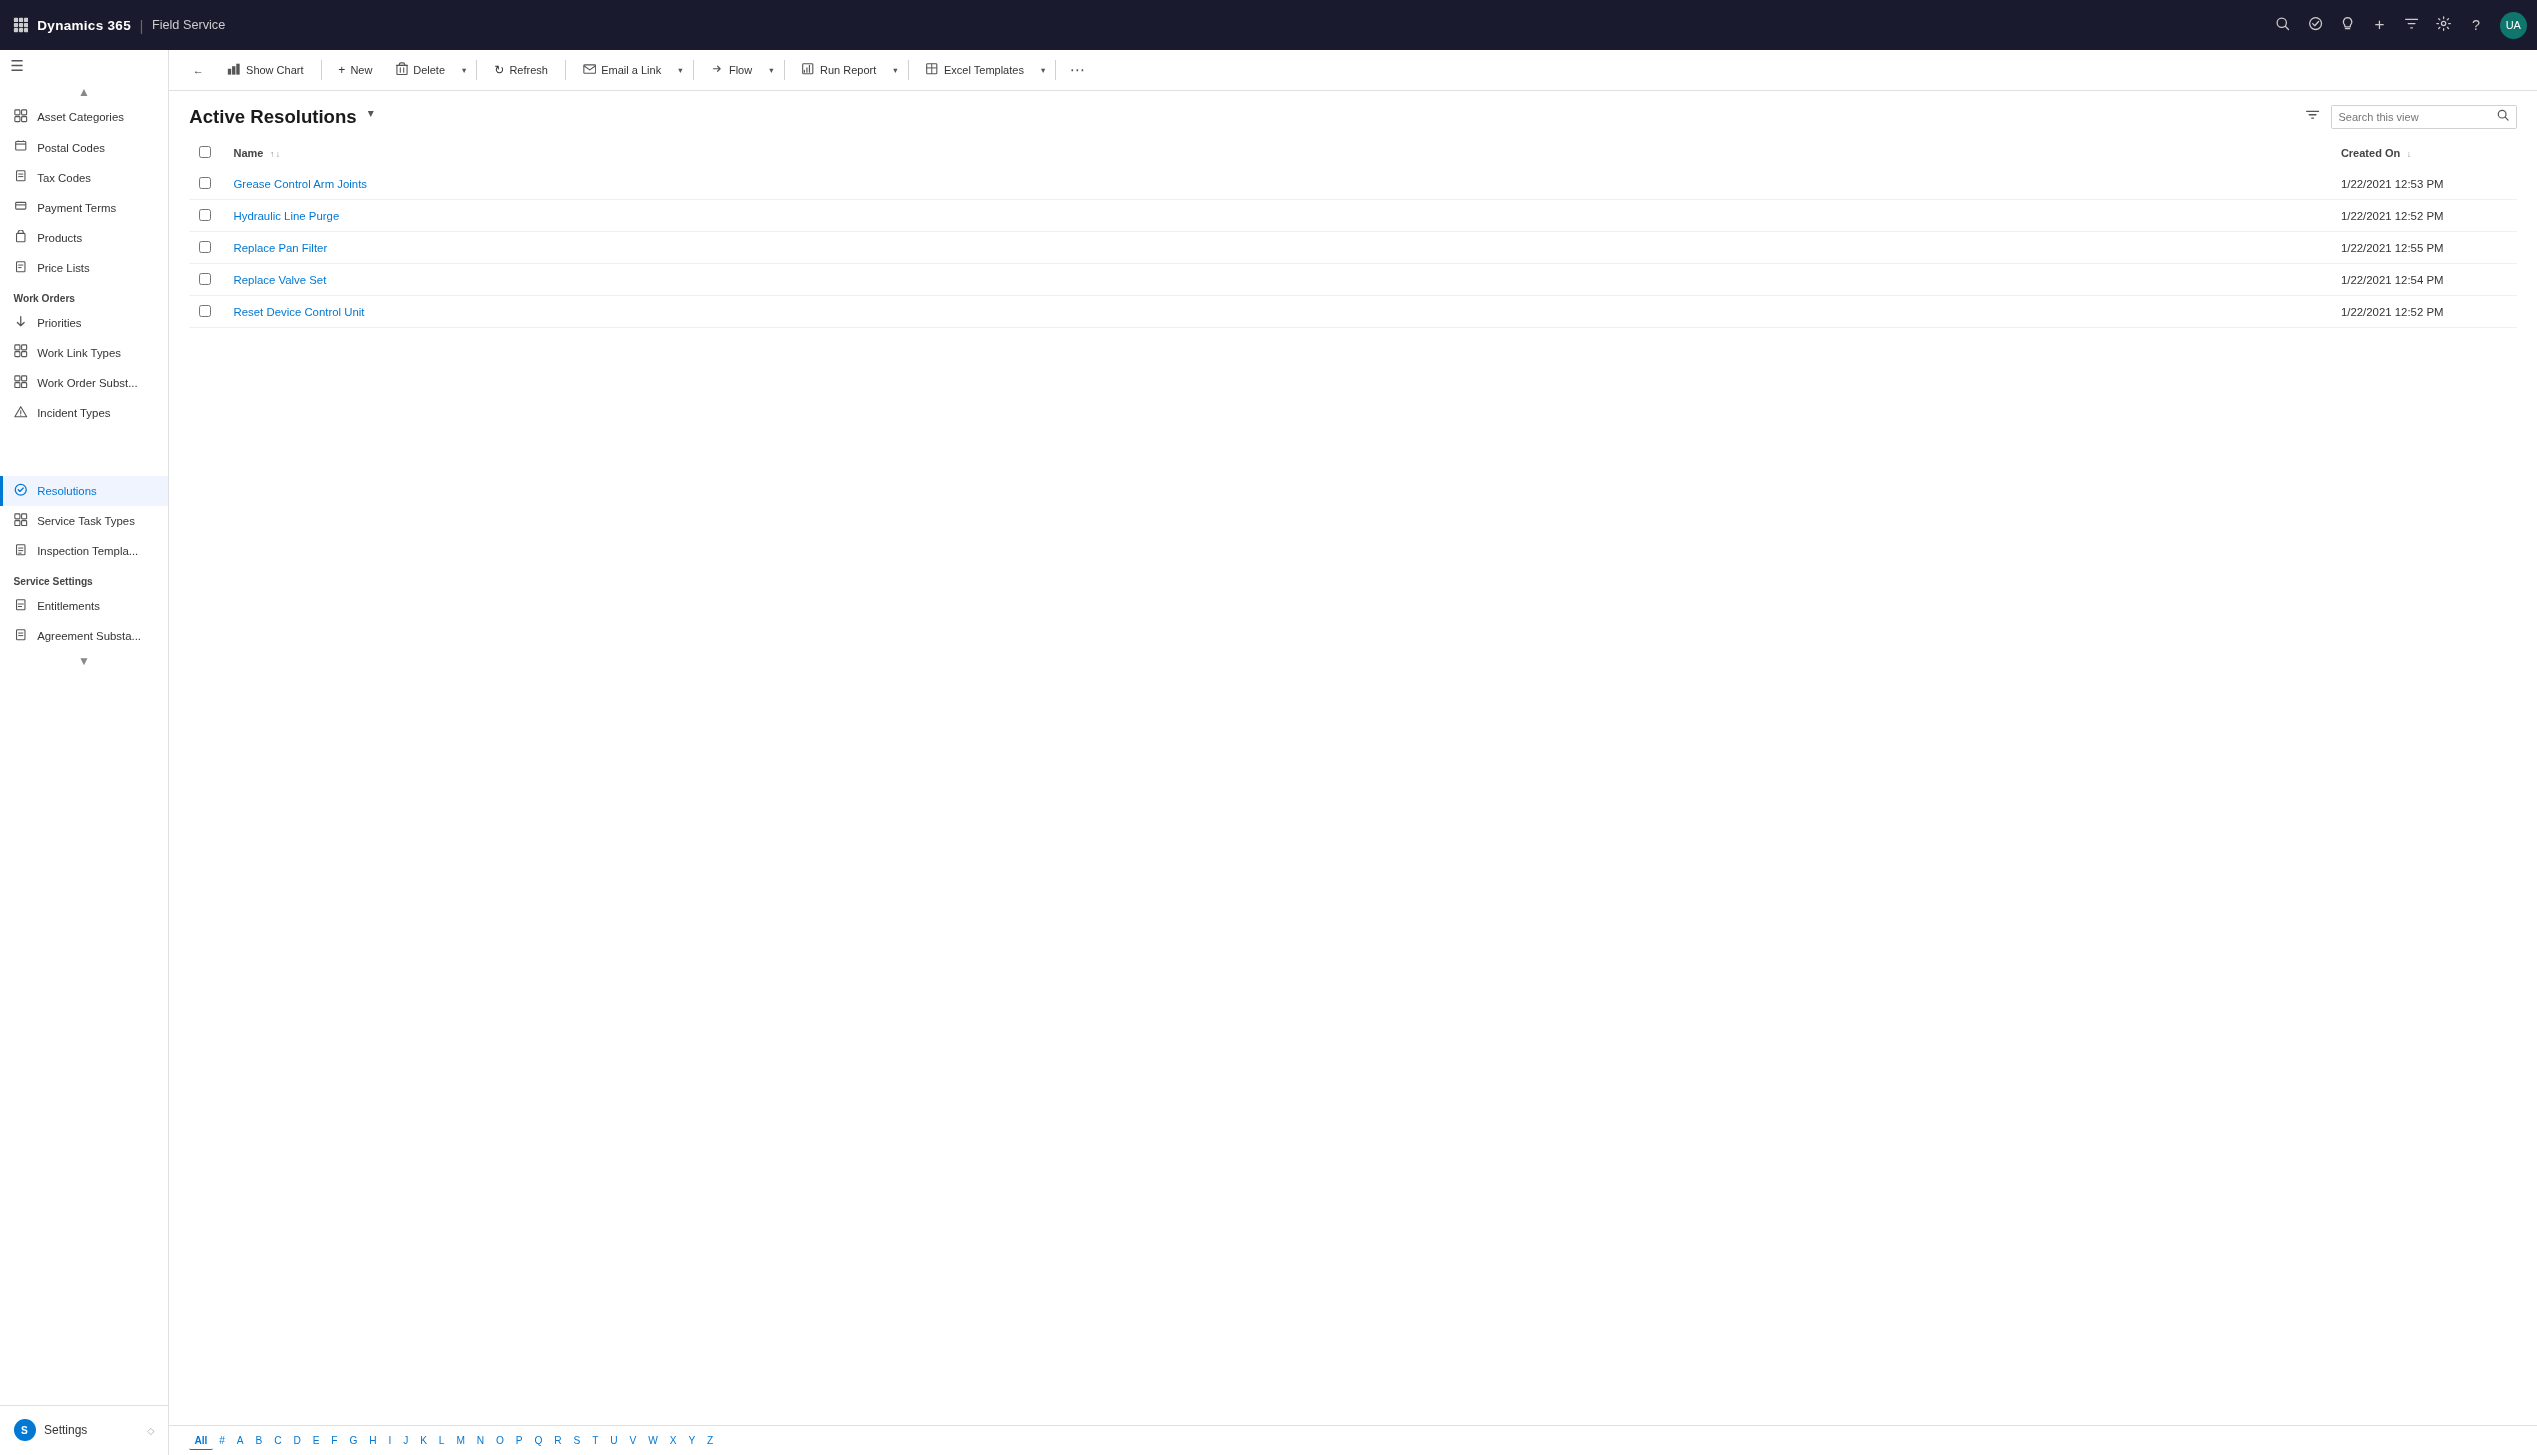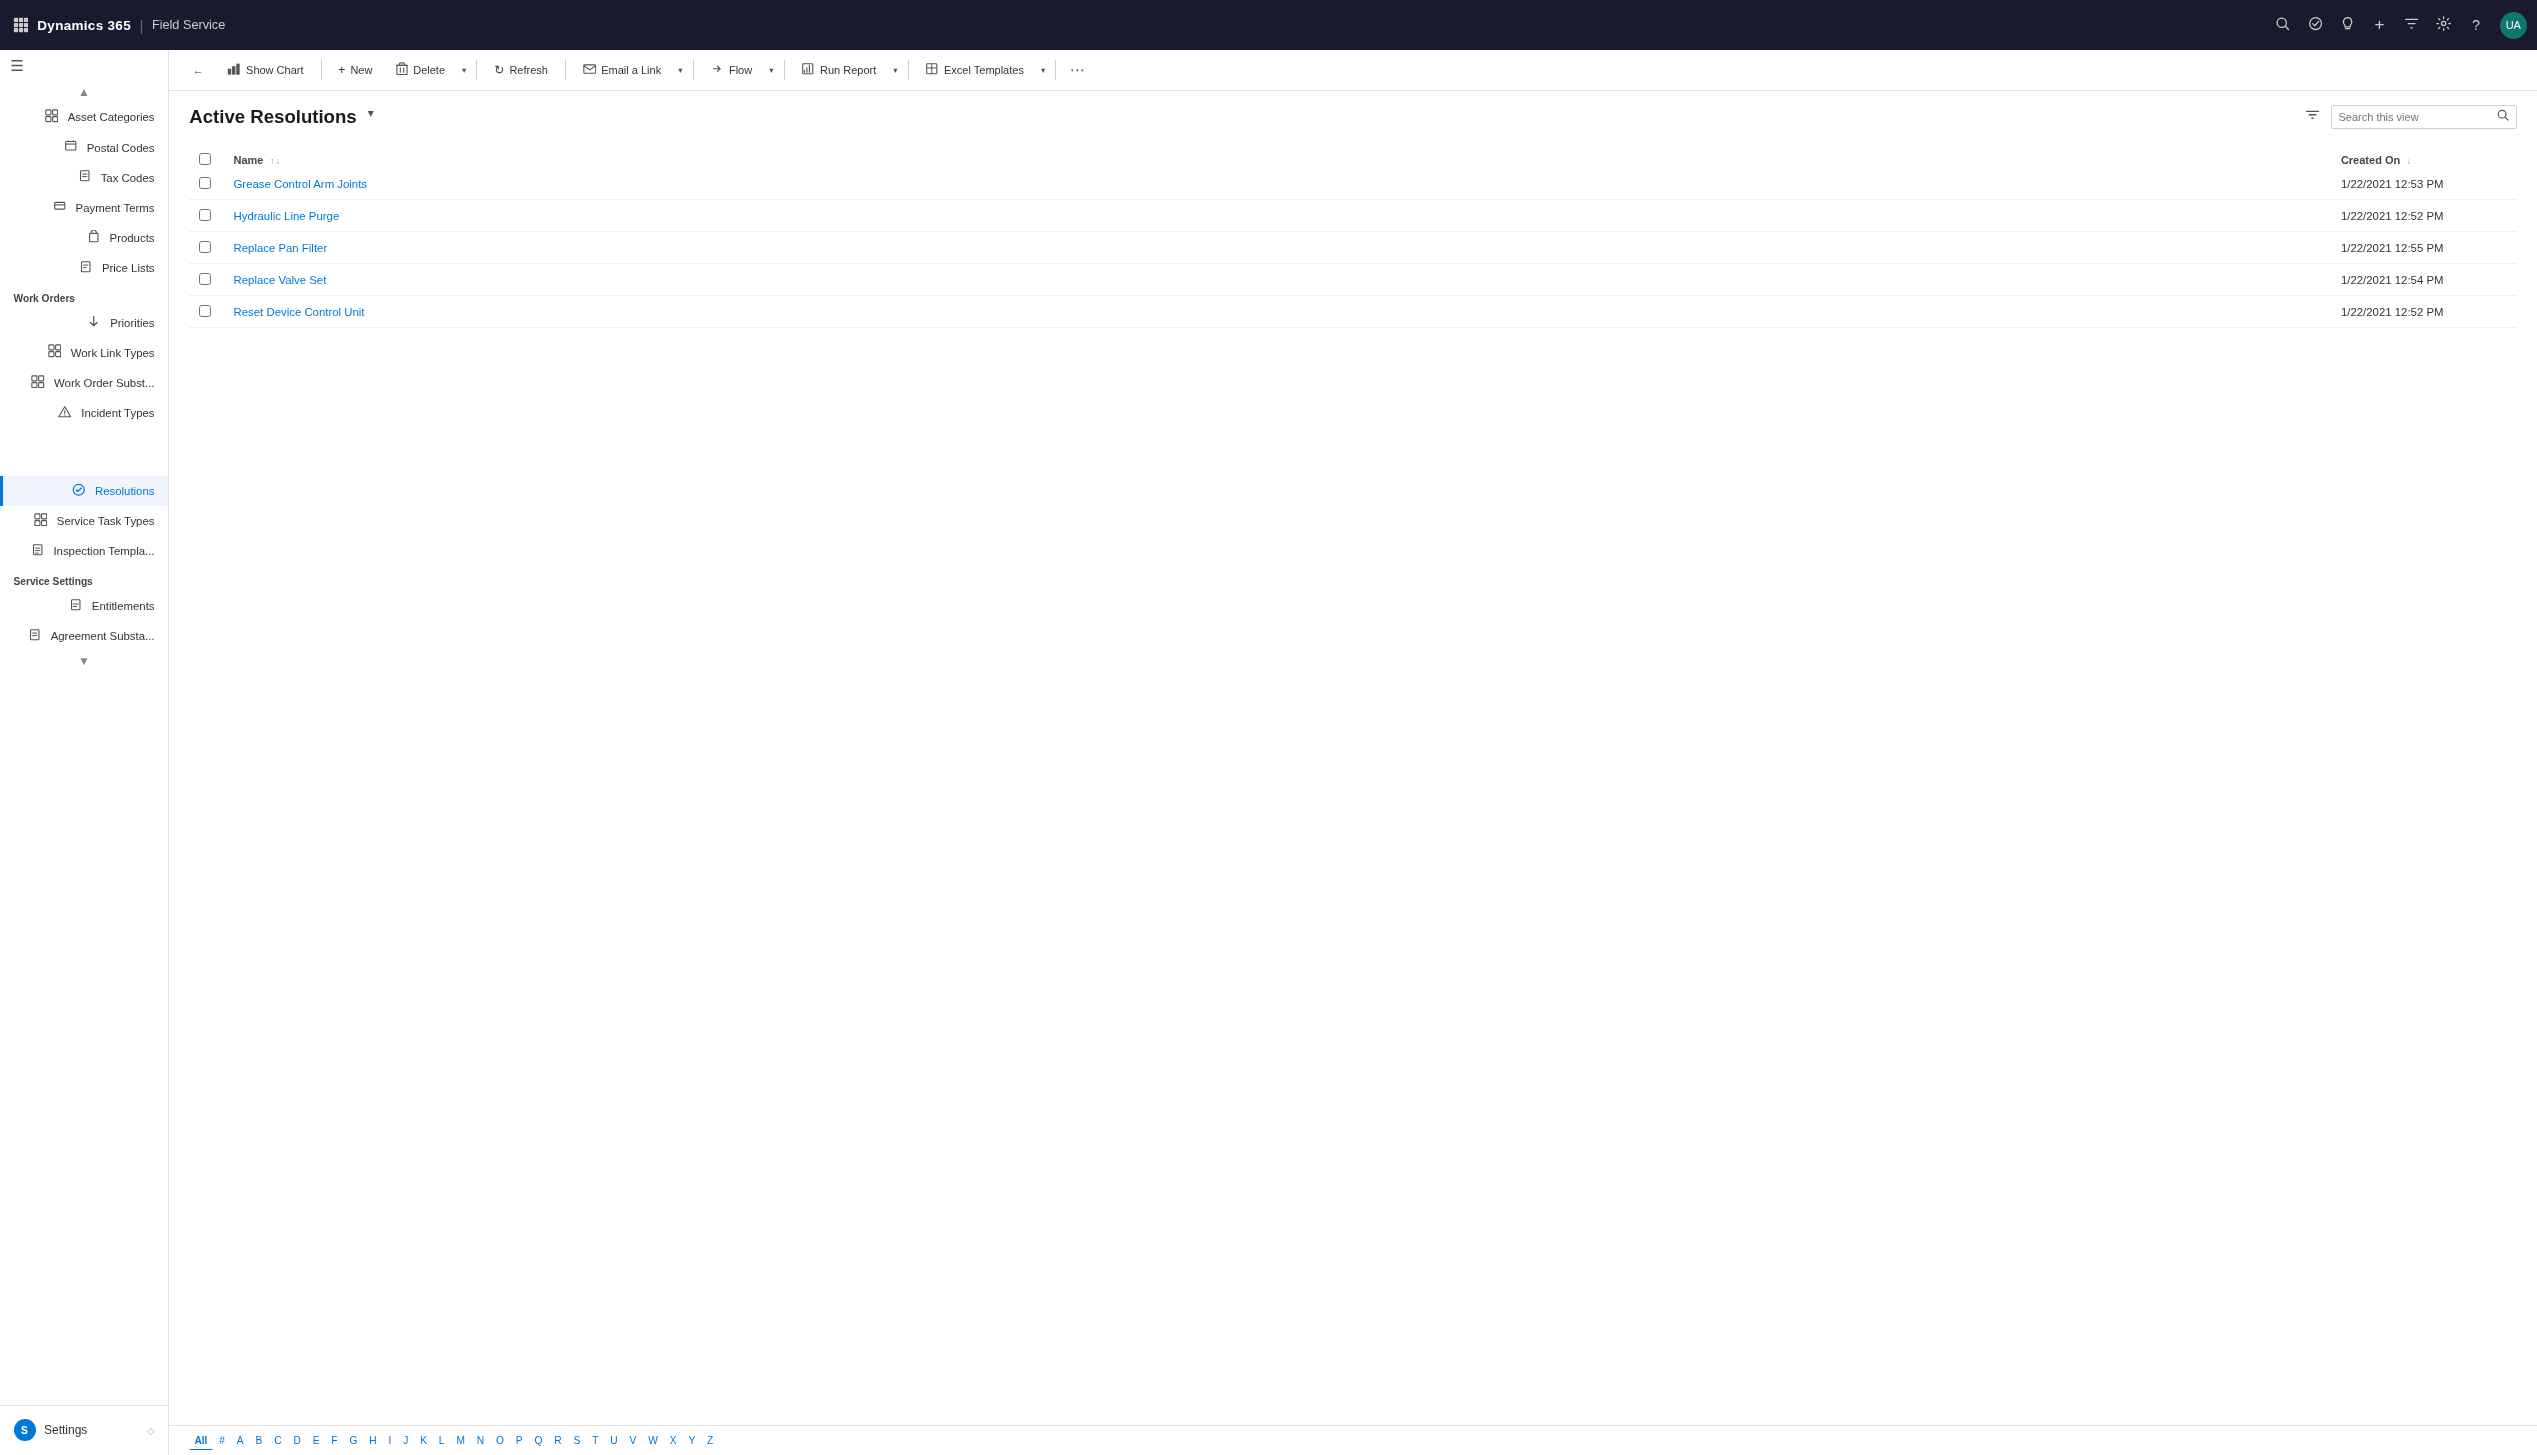--- a/index.html
+++ b/index.html
@@ -60,21 +60,20 @@
     .sidebar-hamburger {
       cursor: pointer; font-size: 15.2px; color: #555;
     }
     .sidebar-section-label {
       font-size: 10.2px; font-weight: 700; color: #444; padding: 10.2px 13.5px 3.4px 13.5px; text-transform: none;
     }
     .sidebar-item {
       display: flex; align-items: center; gap: 8.5px;
       padding: 6.8px 13.5px; cursor: pointer; color: #333; font-size: 11.4px;
       position: relative;
-      justify-content: flex-end;
     }
     .sidebar-item.active {
       background: #f0f4ff; color: #0078d4; margin-top: 48px;
     }
     .sidebar-item.active::before {
       content: ''; position: absolute; left: 0; top: 0; bottom: 0; width: 2.5px; background: #0078d4;
     }
     .sidebar-item-icon {
       font-size: 12.7px; width: 15.2px; text-align: center; flex-shrink: 0;
     }
@@ -152,21 +151,21 @@
       flex: 1; overflow-y: auto; padding: 0 20.3px;
     }
     .data-table {
       width: 100%; border-collapse: collapse;
     }
     .data-table thead tr {
       border-bottom: 1.7px solid #e0e0e0;
     }
     .data-table th {
       padding: 8.5px 10.2px; text-align: left; font-size: 11px; font-weight: 600; color: #444;
-      white-space: nowrap; position: sticky; top: 8px; background: #fff; z-index: 1;
+      white-space: nowrap; position: sticky; top: 1px; background: #fff; z-index: 1;
     }
     .th-checkbox { width: 34px; }
     .th-name { }
     .th-created { width: 186px; }
     .th-sort-icons { display: inline-flex; align-items: center; gap: 1.7px; margin-left: 3.4px; }
     .th-sort-icon { font-size: 8.5px; color: #888; cursor: pointer; }
     .data-table tbody tr {
       border-bottom: 0.8px solid #f0f0f0;
     }
     .data-table td {

